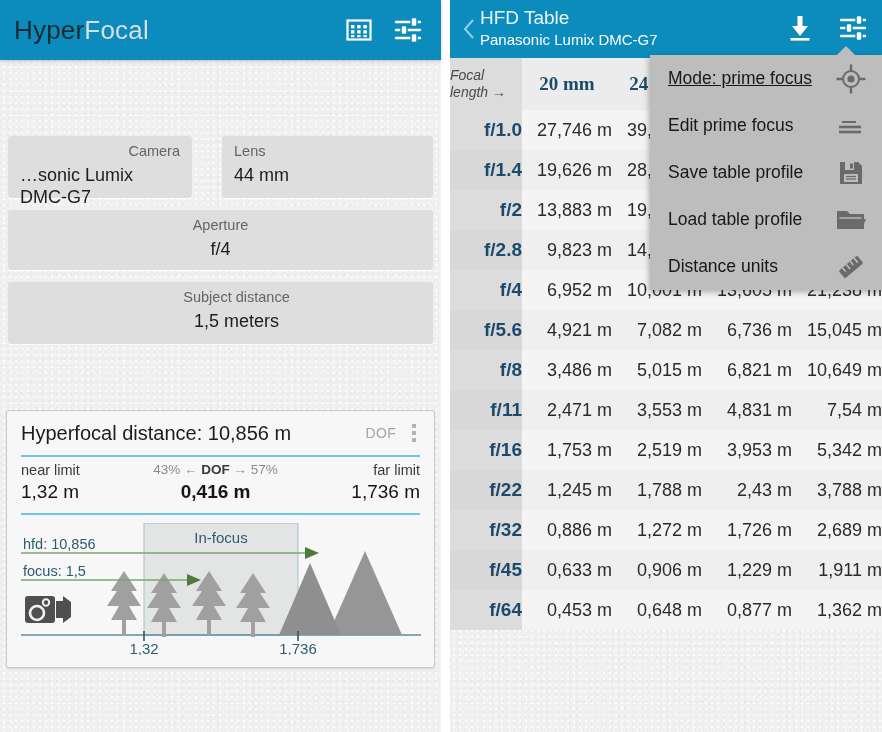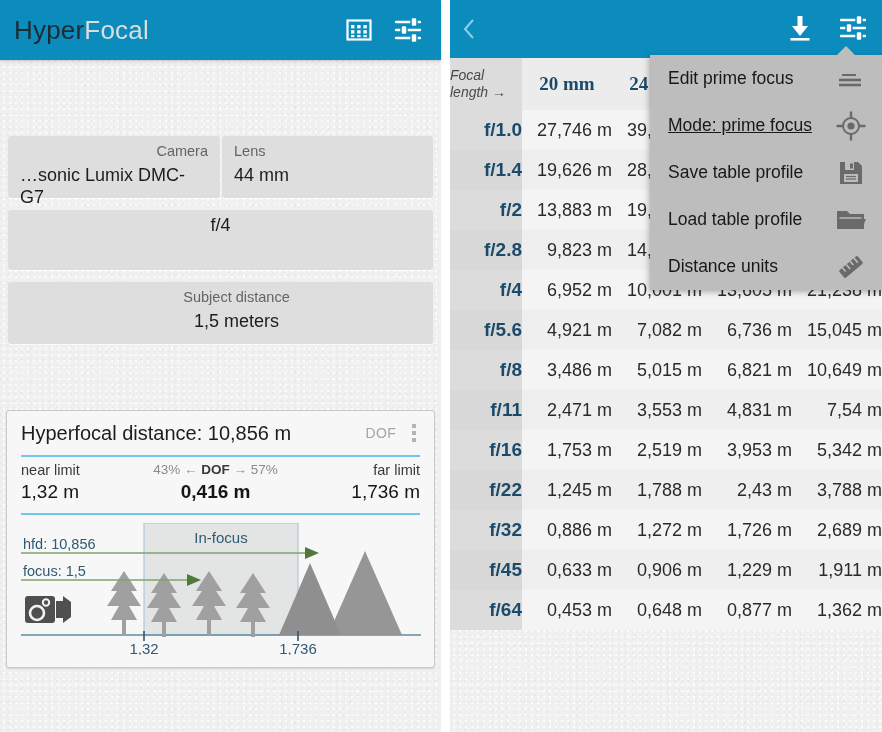--- a/index.html
+++ b/index.html
@@ -58,21 +58,21 @@
     font-size: 14.5px; color: #646464;
     text-align: right; padding: 6px 12px 0 0; line-height: 18px;
   }
   .field .fvalue {
     font-size: 18px; color: #1d1d1d;
     padding: 4px 12px 8px 12px; line-height: 22px;
   }
   .field.center .flabel { text-align: center; padding-right: 0; }
   .field.center .fvalue { text-align: center; }
 
-  #f-camera { left: 8px; top: 136px; width: 212px; height: 62px; }
+  #f-camera { left: 8px; top: 136px; width: 184px; height: 62px; }
   #f-lens   { left: 222px; top: 136px; width: 211px; height: 62px; }
   #f-aper   { left: 8px; top: 210px; width: 425px; height: 60px; }
   #f-subj   { left: 8px; top: 282px; width: 425px; height: 62px; padding-left: 32px; }
 
   
   #result-card {
     position: absolute; left: 6px; top: 410px; width: 429px; height: 258px;
     background: #f7f7f7;
     border: 1px solid #c9c9c9;
     border-radius: 3px;
@@ -217,20 +217,21 @@
 
     <div class="field" id="f-camera">
       <div class="flabel">Camera</div>
       <div class="fvalue">…sonic Lumix DMC-G7</div>
     </div>
     <div class="field" id="f-lens">
       <div class="flabel" style="text-align:left;padding-left:12px;">Lens</div>
       <div class="fvalue">44 mm</div>
     </div>
     <div class="field center" id="f-aper">
+      <div class="flabel">Aperture</div>
       <div class="fvalue">f/4</div>
     </div>
     <div class="field center" id="f-subj">
       <div class="flabel">Subject distance</div>
       <div class="fvalue">1,5 meters</div>
     </div>
 
     <div id="result-card">
       <div id="hfd-row">
         <div id="hfd-title">Hyperfocal distance: 10,856 m</div>
@@ -322,20 +323,24 @@
   </div>
 
   <div id="right-panel">
     <div id="right-bg" class="paper"></div>
 
     <div id="right-appbar">
       <div id="back-chevron">
         <svg width="14" height="24" viewBox="0 0 14 24">
           <polyline points="11,3 3,12 11,21" fill="none" stroke="#8fd0e8" stroke-width="2"></polyline>
         </svg>
+      </div>
+      <div id="title-block">
+        <div id="r-title">HFD Table</div>
+        <div id="r-sub">Panasonic Lumix DMC-G7</div>
       </div>
       <div id="right-actions">
         <div class="ab-icon">
           <svg width="30" height="30" viewBox="0 0 30 30">
             <g fill="#fff">
               <rect x="12.5" y="3" width="5" height="13"></rect>
               <polygon points="7,13 23,13 15,23"></polygon>
               <rect x="5.5" y="25" width="19" height="2.6"></rect>
             </g>
           </svg>
@@ -470,44 +475,44 @@
               <td class="cell">0,877 m</td>
               <td class="cell">1,362 m</td>
             </tr>
           </tbody>
       </table>
     </div>
 
     <div id="overflow-menu">
       <div id="menu-caret"></div>
 
-      <div class="menu-item">
-        <span class="mlabel">Edit prime focus</span>
-        <span class="micon">
-          <svg width="30" height="30" viewBox="0 0 30 30">
-            <g stroke="#6a6a6a" stroke-linecap="butt">
-              <line x1="6" y1="11" x2="20" y2="11" stroke-width="2"></line>
-              <line x1="3" y1="16" x2="25" y2="16" stroke-width="2.6"></line>
-              <line x1="3" y1="21" x2="25" y2="21" stroke-width="2.6"></line>
-            </g>
-          </svg>
-        </span>
-      </div>
-
       <div class="menu-item active">
         <span class="mlabel">Mode: prime focus</span>
         <span class="micon">
           <svg width="30" height="30" viewBox="0 0 30 30">
             <circle cx="15" cy="15" r="8" fill="none" stroke="#6a6a6a" stroke-width="2"></circle>
             <circle cx="15" cy="15" r="3.6" fill="#6a6a6a"></circle>
             <g stroke="#6a6a6a" stroke-width="2.4" stroke-linecap="round">
               <line x1="15" y1="1.5" x2="15" y2="6"></line>
                 <line x1="15" y1="24" x2="15" y2="28.5"></line>
               <line x1="1.5" y1="15" x2="6" y2="15"></line>
                 <line x1="24" y1="15" x2="28.5" y2="15"></line>
+            </g>
+          </svg>
+        </span>
+      </div>
+
+      <div class="menu-item">
+        <span class="mlabel">Edit prime focus</span>
+        <span class="micon">
+          <svg width="30" height="30" viewBox="0 0 30 30">
+            <g stroke="#6a6a6a" stroke-linecap="butt">
+              <line x1="6" y1="11" x2="20" y2="11" stroke-width="2"></line>
+              <line x1="3" y1="16" x2="25" y2="16" stroke-width="2.6"></line>
+              <line x1="3" y1="21" x2="25" y2="21" stroke-width="2.6"></line>
             </g>
           </svg>
         </span>
       </div>
 
       <div class="menu-item">
         <span class="mlabel">Save table profile</span>
         <span class="micon">
           <svg width="28" height="28" viewBox="0 0 28 28">
             <path d="M3 3 h18 l4 4 v18 h-22 z" fill="#6a6a6a"></path>

